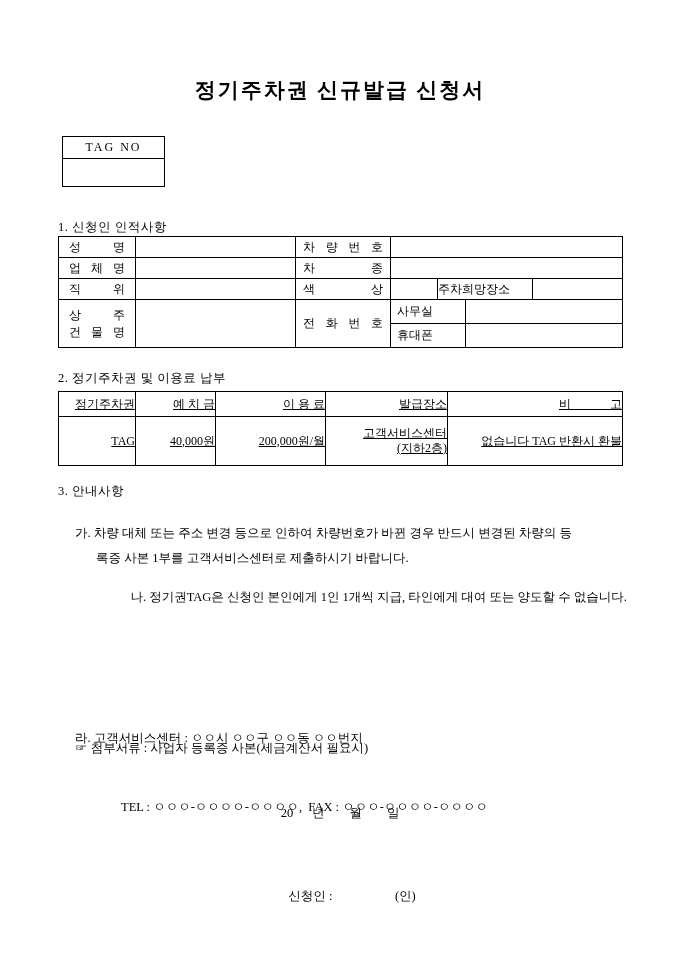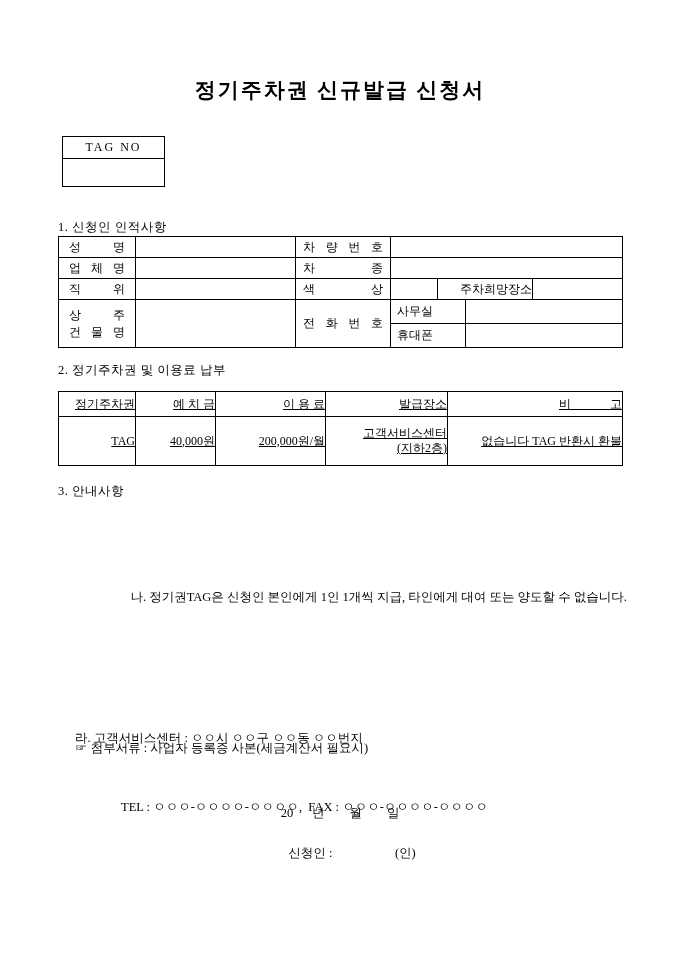--- a/index.html
+++ b/index.html
@@ -26,21 +26,21 @@
   table.frm td { border:1px solid #000; font-size:12px; line-height:1.25;
                  vertical-align:middle; overflow:hidden; }
 
   
   .t1 { left:58px; top:236px; width:564px; }
   .t1 tr.r1 td { height:21px; }
   .t1 tr.r2 td { height:24px; }
   .jlabel { text-align:justify; text-align-last:justify; padding:0 10px; }
   .jlabel2 { text-align:justify; text-align-last:justify; padding:0 7px; }
   .jline { text-align:justify; text-align-last:justify; padding:0 10px; line-height:1.4; }
-  .clabel { text-align:right; }
+  .clabel { text-align:left; }
   .llabel { text-align:left; padding-left:6px; }
 
   
   .t2 { left:58px; top:391px; width:564px; }
   .t2 td { text-align:right;text-decoration:underline; }
   .t2 tr.hd td { height:25px; }
   .t2 tr.bd td { height:49px; }
 
   .pre { white-space:pre-wrap; }
 
@@ -107,21 +107,21 @@
       <td colspan="2" class="llabel">사무실</td>
       <td colspan="2"></td>
     </tr>
     <tr class="r2">
       <td colspan="2" class="llabel">휴대폰</td>
       <td colspan="2"></td>
     </tr>
   </tbody>
     </table>
 
-  <div class="abs sec-heading" style="left:58px; top:362px;">2. 정기주차권 및 이용료 납부</div>
+  <div class="abs sec-heading" style="left:58px; top:370px;">2. 정기주차권 및 이용료 납부</div>
 
   <table class="frm abs t2">
     <colgroup>
       <col style="width:77px">
         <col style="width:80px">
         <col style="width:110px">
       <col style="width:122px">
         <col style="width:175px">
     </colgroup>
     <tbody>
@@ -138,28 +138,30 @@
       <td>200,000원/월</td>
       <td class="pre">고객서비스센터
 (지하2층)</td>
       <td>없습니다 TAG 반환시 환불</td>
     </tr>
   </tbody>
     </table>
 
   <div class="abs sec-heading" style="left:58px; top:483px;">3. 안내사항</div>
 
+  <div class="abs para" style="top:521px;">가. 차량 대체 또는 주소 변경 등으로 인하여 차량번호가 바뀐 경우 반드시 변경된 차량의 등
+록증 사본 1부를 고객서비스센터로 제출하시기 바랍니다.</div>
 
   <div class="abs para" style="top:585px;text-align:right;">나. 정기권TAG은 신청인 본인에게 1인 1개씩 지급, 타인에게 대여 또는 양도할 수 없습니다.</div>
 
 
   <div class="abs para" style="top:736px;">☞ 첨부서류 : 사업자 등록증 사본(세금계산서 필요시)</div>
 
   <div class="abs para para-tight" style="top:681px;">
     <div>라. 고객서비스센터 : ㅇㅇ시 ㅇㅇ구 ㅇㅇ동 ㅇㅇ번지</div>
     <div class="ra-line2">TEL : ㅇㅇㅇ-ㅇㅇㅇㅇ-ㅇㅇㅇㅇ,  FAX : ㅇㅇㅇ-ㅇㅇㅇㅇ-ㅇㅇㅇㅇ</div>
   </div>
 
   <div class="abs center-line" style="top:805px;">20      년        월        일</div>
 
-  <div class="abs center-line" style="top:845px;padding-left:24px;">신청인 :                    (인)</div>
+  <div class="abs center-line" style="top:888px;padding-left:24px;">신청인 :                    (인)</div>
 
 </div>
 
 </body></html>

